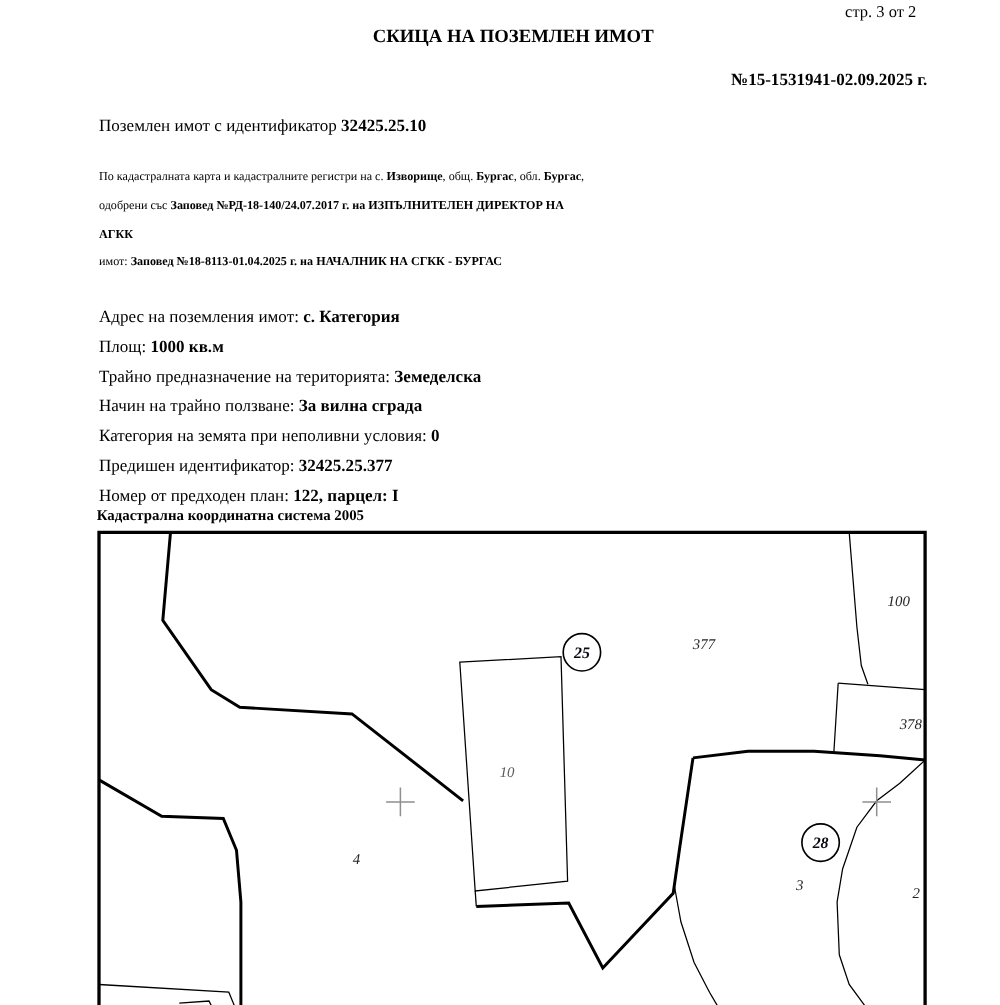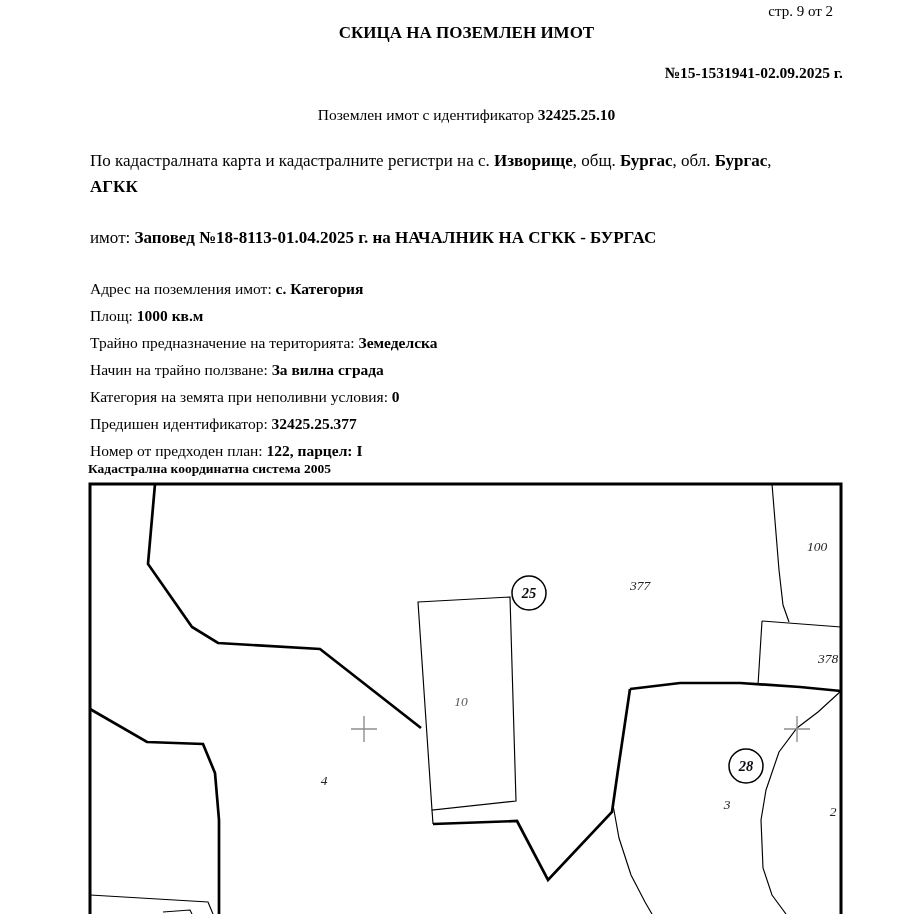--- a/index.html
+++ b/index.html
@@ -14,25 +14,25 @@
   }
   .title{
     top:23px;left:90px;width:753px;text-align:center;
     font-weight:bold;font-size:17px;line-height:20px;
   }
   .docnum{
     top:63px;left:90px;width:753px;text-align:right;
     font-weight:bold;font-size:15.5px;line-height:19px;
   }
   .idline{
-    top:105px;left:90px;width:753px;text-align:center;
+    top:105px;left:90px;width:753px;
     font-size:15.5px;line-height:19px;
   }
   .para{
-    left:90px;width:760px;font-size:17px;line-height:26px;
+    left:90px;width:760px;font-size:11px;line-height:26px;
   }
   .p1{top:148px;}
   .p2{top:225px;}
   .attr{left:90px;width:760px;font-size:15.5px;line-height:26px;white-space:nowrap;}
   .b{font-weight:bold;}
   .coordsys{
     top:459px;left:88px;width:500px;font-weight:bold;
     font-size:13.5px;line-height:20px;
   }
   .map-svg{top:0;left:0;}
@@ -48,28 +48,29 @@
   }
   .lbl-light{fill:#5a5a5a;}
   .ptnum{
     font-family:"Liberation Serif", serif;font-style:italic;font-weight:bold;
     font-size:14.5px;fill:#0a0a14;text-anchor:middle;
   }
 </style>
 </head>
 <body>
 
-<div class="abs page-ind">стр. 9 от 2</div>
+<div class="abs page-ind">стр. 3 от 2</div>
 
 <div class="abs title">СКИЦА НА ПОЗЕМЛЕН ИМОТ</div>
 <div class="abs docnum">№15-1531941-02.09.2025 г.</div>
 <div class="abs idline"><span>Поземлен имот с идентификатор </span><span class="b">32425.25.10</span></div>
 
 <div class="abs para p1">
   <div><span>По кадастралната карта и кадастралните регистри на с. </span><span class="b">Изворище</span><span>, общ. </span><span class="b">Бургас</span><span>, обл. </span><span class="b">Бургас</span><span>,</span></div>
+  <div><span>одобрени със </span><span class="b">Заповед №РД-18-140/24.07.2017 г. на ИЗПЪЛНИТЕЛЕН ДИРЕКТОР НА</span></div>
   <div><span class="b">АГКК</span></div>
 </div>
 
 <div class="abs para p2">
   <div><span>имот: </span><span class="b">Заповед №18-8113-01.04.2025 г. на НАЧАЛНИК НА СГКК - БУРГАС</span></div>
 </div>
 
 <div class="abs attr" style="top:276px"><span>Адрес на поземления имот: </span><span class="b">с. Категория</span></div>
 <div class="abs attr" style="top:303px"><span>Площ: </span><span class="b">1000 кв.м</span></div>
 <div class="abs attr" style="top:330px"><span>Трайно предназначение на територията: </span><span class="b">Земеделска</span></div>

